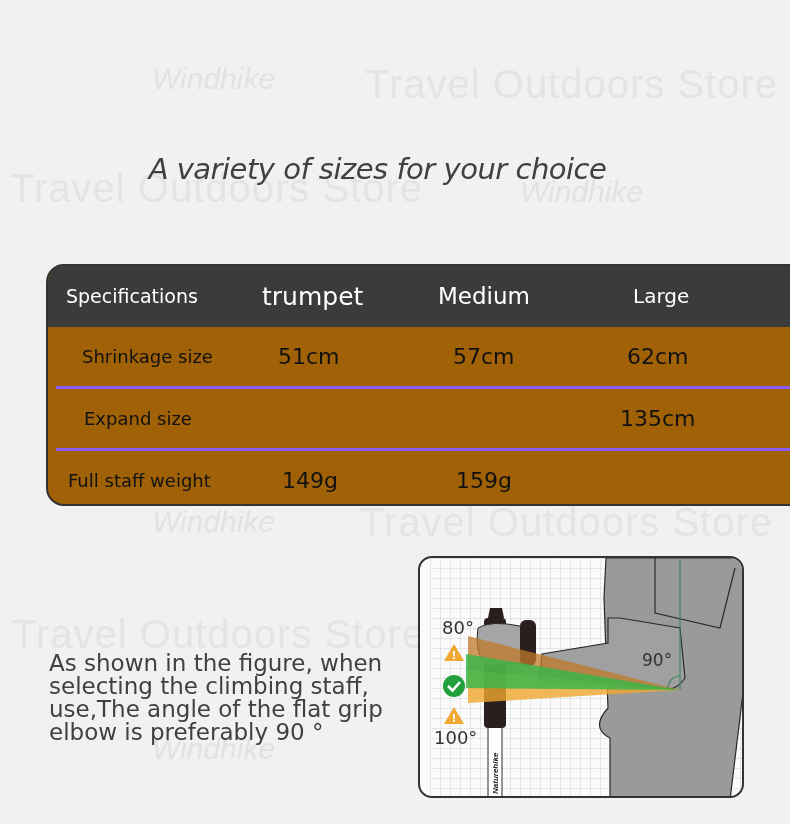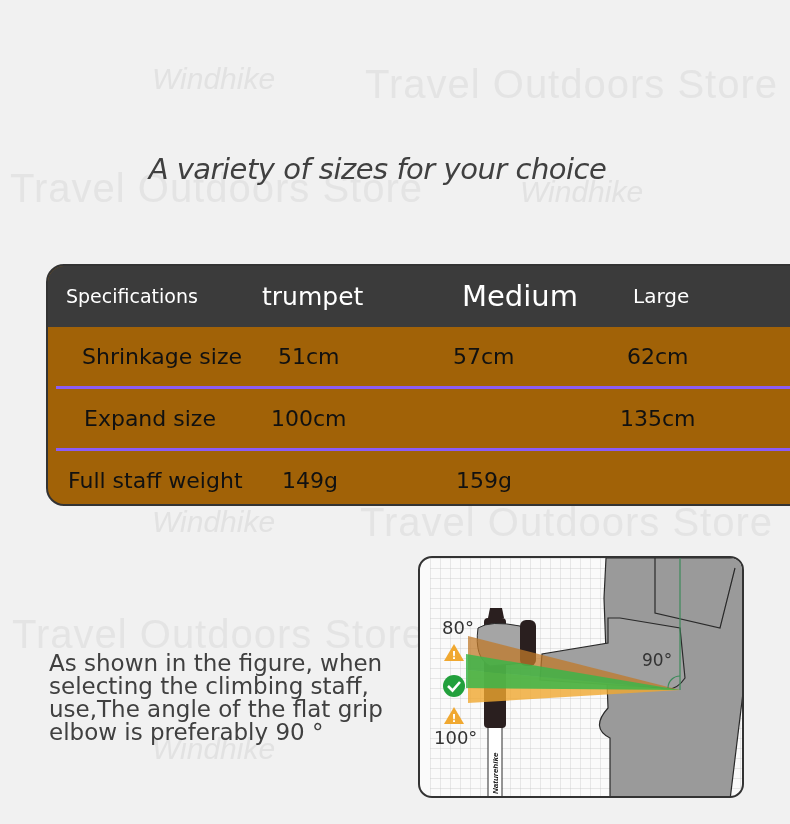--- a/index.html
+++ b/index.html
@@ -6,21 +6,21 @@
   body{width:790px;height:824px;background:#f1f1f1;position:relative;overflow:hidden;font-family:"DejaVu Sans",sans-serif;color:#111;}
   .wm{position:absolute;color:#e4e4e4;font-size:40px;white-space:nowrap;font-family:"Liberation Sans",sans-serif;letter-spacing:1px;}
   .wm-logo{position:absolute;color:#e2e2e2;font-size:30px;font-style:italic;font-weight:normal;font-family:"Liberation Sans",sans-serif;}
   .title{position:absolute;left:0;top:152px;width:755px;text-align:center;font-size:29px;letter-spacing:-0.5px;color:#404040;font-style:italic;}
   .table{position:absolute;left:46px;top:264px;width:766px;height:242px;border:2px solid #333;border-radius:18px;overflow:hidden;background:#a16207;box-sizing:border-box;}
   .thead{height:61px;background:#3b3b3b;color:#fff;position:relative;}
   .th{position:absolute;top:0;height:61px;line-height:61px;}
   .row{position:relative;height:59px;}
   .row + .row{border-top:3px solid #8b5cf6;margin:0 8px;}
   .cell{position:absolute;top:0;height:59px;line-height:59px;font-size:22px;}
-  .label{font-size:22px;}
+  .label{font-size:18px;}
   .caption{position:absolute;left:49px;top:652px;width:370px;font-size:23px;line-height:23px;color:#404040;}
   .figure{position:absolute;left:418px;top:556px;width:326px;height:242px;border:2px solid #333;border-radius:14px;overflow:hidden;box-sizing:border-box;background:#fafafa;padding-left:10px;}
 </style>
 </head>
 <body>
 
 <div class="wm-logo" style="left:152px;top:62px;">Windhike</div>
 <div class="wm" style="left:365px;top:62px;">Travel Outdoors Store</div>
 <div class="wm" style="left:10px;top:166px;">Travel Outdoors Store</div>
 <div class="wm-logo" style="left:520px;top:175px;">Windhike</div>
@@ -28,32 +28,31 @@
 <div class="wm" style="left:360px;top:500px;">Travel Outdoors Store</div>
 <div class="wm" style="left:12px;top:612px;">Travel Outdoors Store</div>
 <div class="wm-logo" style="left:152px;top:732px;">Windhike</div>
 
 <div class="title">A variety of sizes for your choice</div>
 
 <div class="table">
   <div class="thead">
     <div class="th" style="left:18px;font-size:19px;">Specifications</div>
     <div class="th" style="left:214px;font-size:25px;">trumpet</div>
-    <div class="th" style="left:414px;font-size:29px;">Medium</div>
+    <div class="th" style="left:390px;font-size:23px;">Medium</div>
     <div class="th" style="left:585px;font-size:20px;">Large</div>
   </div>
   <div class="row">
     <div class="cell label" style="left:34px;">Shrinkage size</div>
     <div class="cell" style="left:230px;">51cm</div>
     <div class="cell" style="left:405px;">57cm</div>
     <div class="cell" style="left:579px;">62cm</div>
   </div>
   <div class="row">
     <div class="cell label" style="left:28px;">Expand size</div>
-    <div class="cell" style="left:215px;">100cm</div>
     <div class="cell" style="left:564px;">135cm</div>
   </div>
   <div class="row">
     <div class="cell label" style="left:12px;">Full staff weight</div>
     <div class="cell" style="left:226px;">149g</div>
     <div class="cell" style="left:400px;">159g</div>
   </div>
 </div>
 
 <div class="caption">As shown in the figure, when selecting the climbing staff, use,The angle of the flat grip elbow is preferably 90 °</div>

